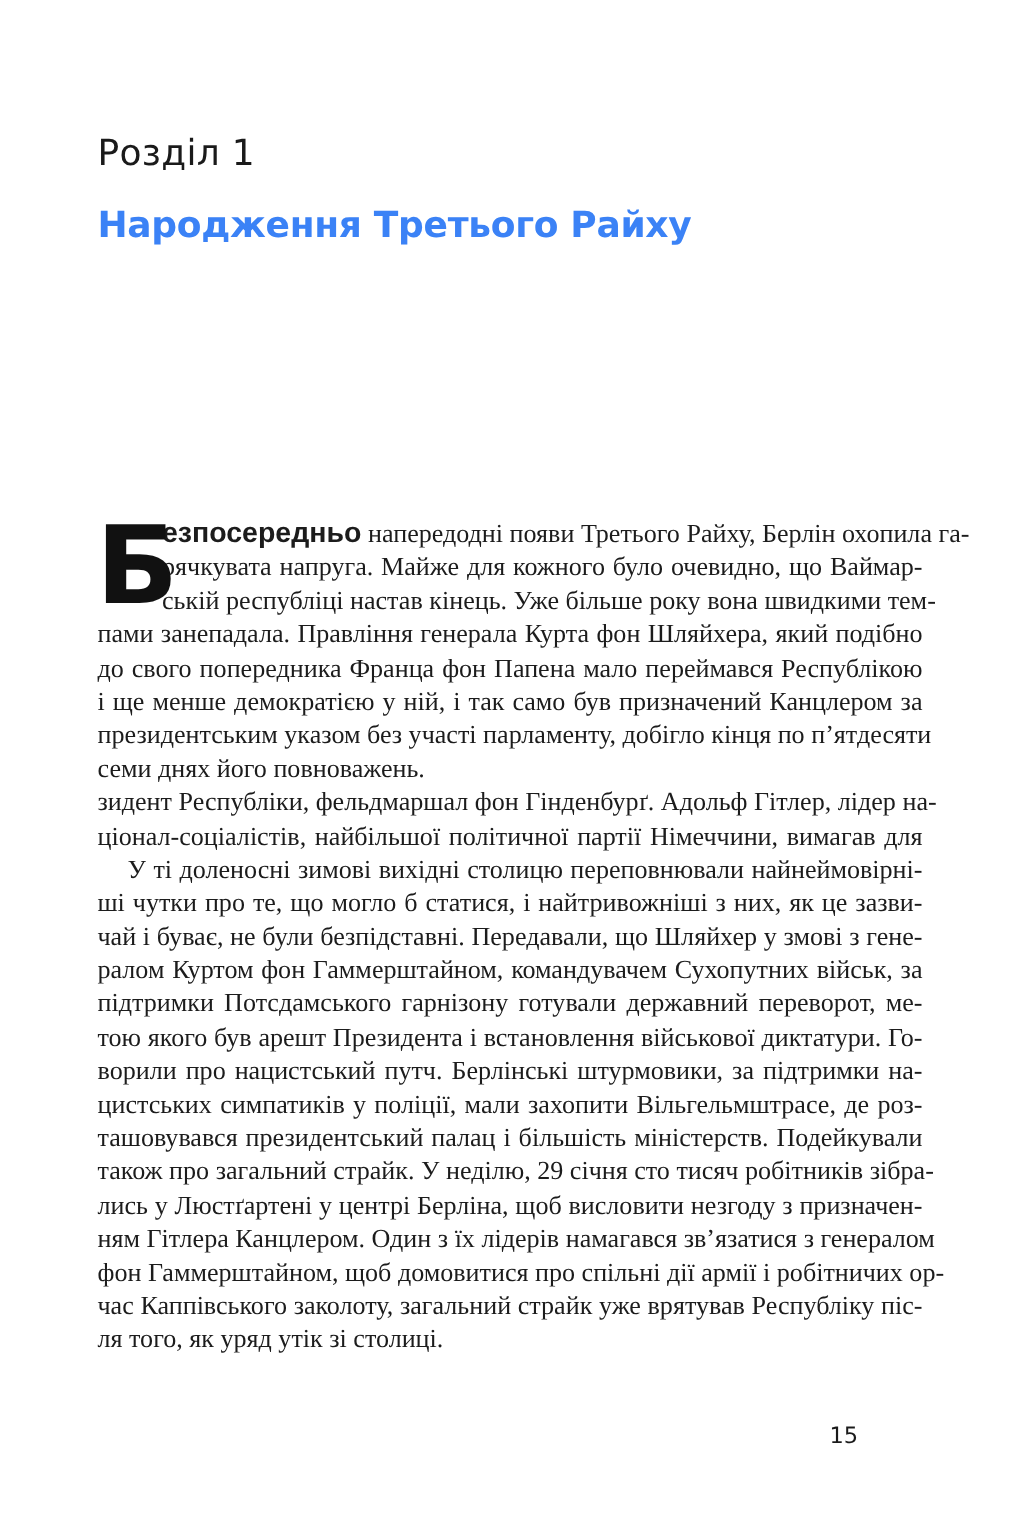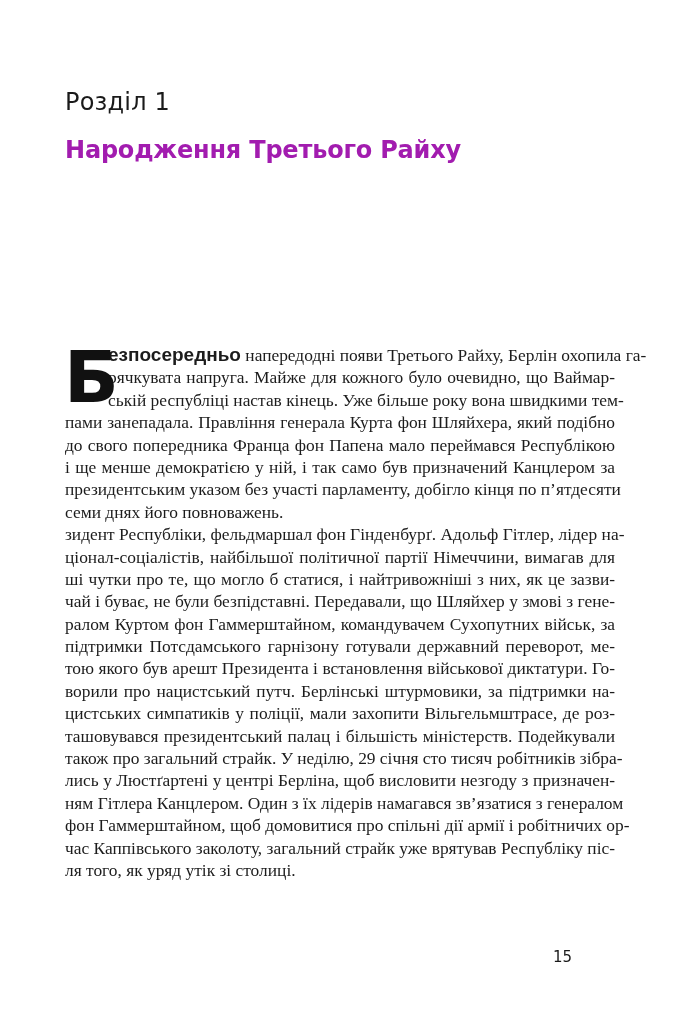--- a/index.html
+++ b/index.html
@@ -4,21 +4,21 @@
 <style>
   html, body { margin: 0; padding: 0; background: #ffffff; }
   body { width: 675px; height: 1024px; position: relative; overflow: hidden; color: #1a1a1a; }
   .chapter-label {
     position: absolute; left: 65px; top: 88px;
     font-family: "DejaVu Sans", sans-serif; font-size: 24px; font-weight: normal; color: #1a1a1a;
     letter-spacing: 0.2px;
   }
   .chapter-title {
     position: absolute; left: 65px; top: 136px;
-    font-family: "DejaVu Sans", sans-serif; font-size: 24px; font-weight: bold; color: #a21caf;
+    font-family: "DejaVu Sans", sans-serif; font-size: 24px; font-weight: bold; color: #3b82f6;
     letter-spacing: -0.2px; margin: 0;
   }
   .body-text {
     position: absolute; left: 65px; top: 344px; width: 550px;
     font-family: "Liberation Serif", serif; font-size: 17.4px; line-height: 22.4px; color: #1c1c1c;
   }
   .line { display: block; white-space: nowrap; text-align: justify; text-align-last: justify; height: 22.4px; overflow: visible; }
   .line.last { text-align-last: left; }
   .line.indent { padding-left: 20px; }
   .line.after-cap { padding-left: 43px; }
@@ -48,20 +48,21 @@
   <span class="line after-cap">ській республіці настав кінець. Уже більше року вона швидкими тем-</span>
   <span class="line">пами занепадала. Правління генерала Курта фон Шляйхера, який подібно</span>
   <span class="line">до свого попередника Франца фон Папена мало переймався Республікою</span>
   <span class="line">і ще менше демократією у ній, і так само був призначений Канцлером за</span>
   <span class="line">президентським указом без участі парламенту, добігло кінця по п’ятдесяти</span>
   <span class="line last">семи днях його повноважень.</span>
 
   <span class="line">зидент Республіки, фельдмаршал фон Гінденбурґ. Адольф Гітлер, лідер на-</span>
   <span class="line">ціонал-соціалістів, найбільшої політичної партії Німеччини, вимагав для</span>
 
+  <span class="line indent">У ті доленосні зимові вихідні столицю переповнювали найнеймовірні-</span>
   <span class="line">ші чутки про те, що могло б статися, і найтривожніші з них, як це зазви-</span>
   <span class="line">чай і буває, не були безпідставні. Передавали, що Шляйхер у змові з гене-</span>
   <span class="line">ралом Куртом фон Гаммерштайном, командувачем Сухопутних військ, за</span>
   <span class="line">підтримки Потсдамського гарнізону готували державний переворот, ме-</span>
   <span class="line">тою якого був арешт Президента і встановлення військової диктатури. Го-</span>
   <span class="line">ворили про нацистський путч. Берлінські штурмовики, за підтримки на-</span>
   <span class="line">цистських симпатиків у поліції, мали захопити Вільгельмштрасе, де роз-</span>
   <span class="line">ташовувався президентський палац і більшість міністерств. Подейкували</span>
   <span class="line">також про загальний страйк. У неділю, 29 січня сто тисяч робітників зібра-</span>
   <span class="line">лись у Люстґартені у центрі Берліна, щоб висловити незгоду з призначен-</span>

